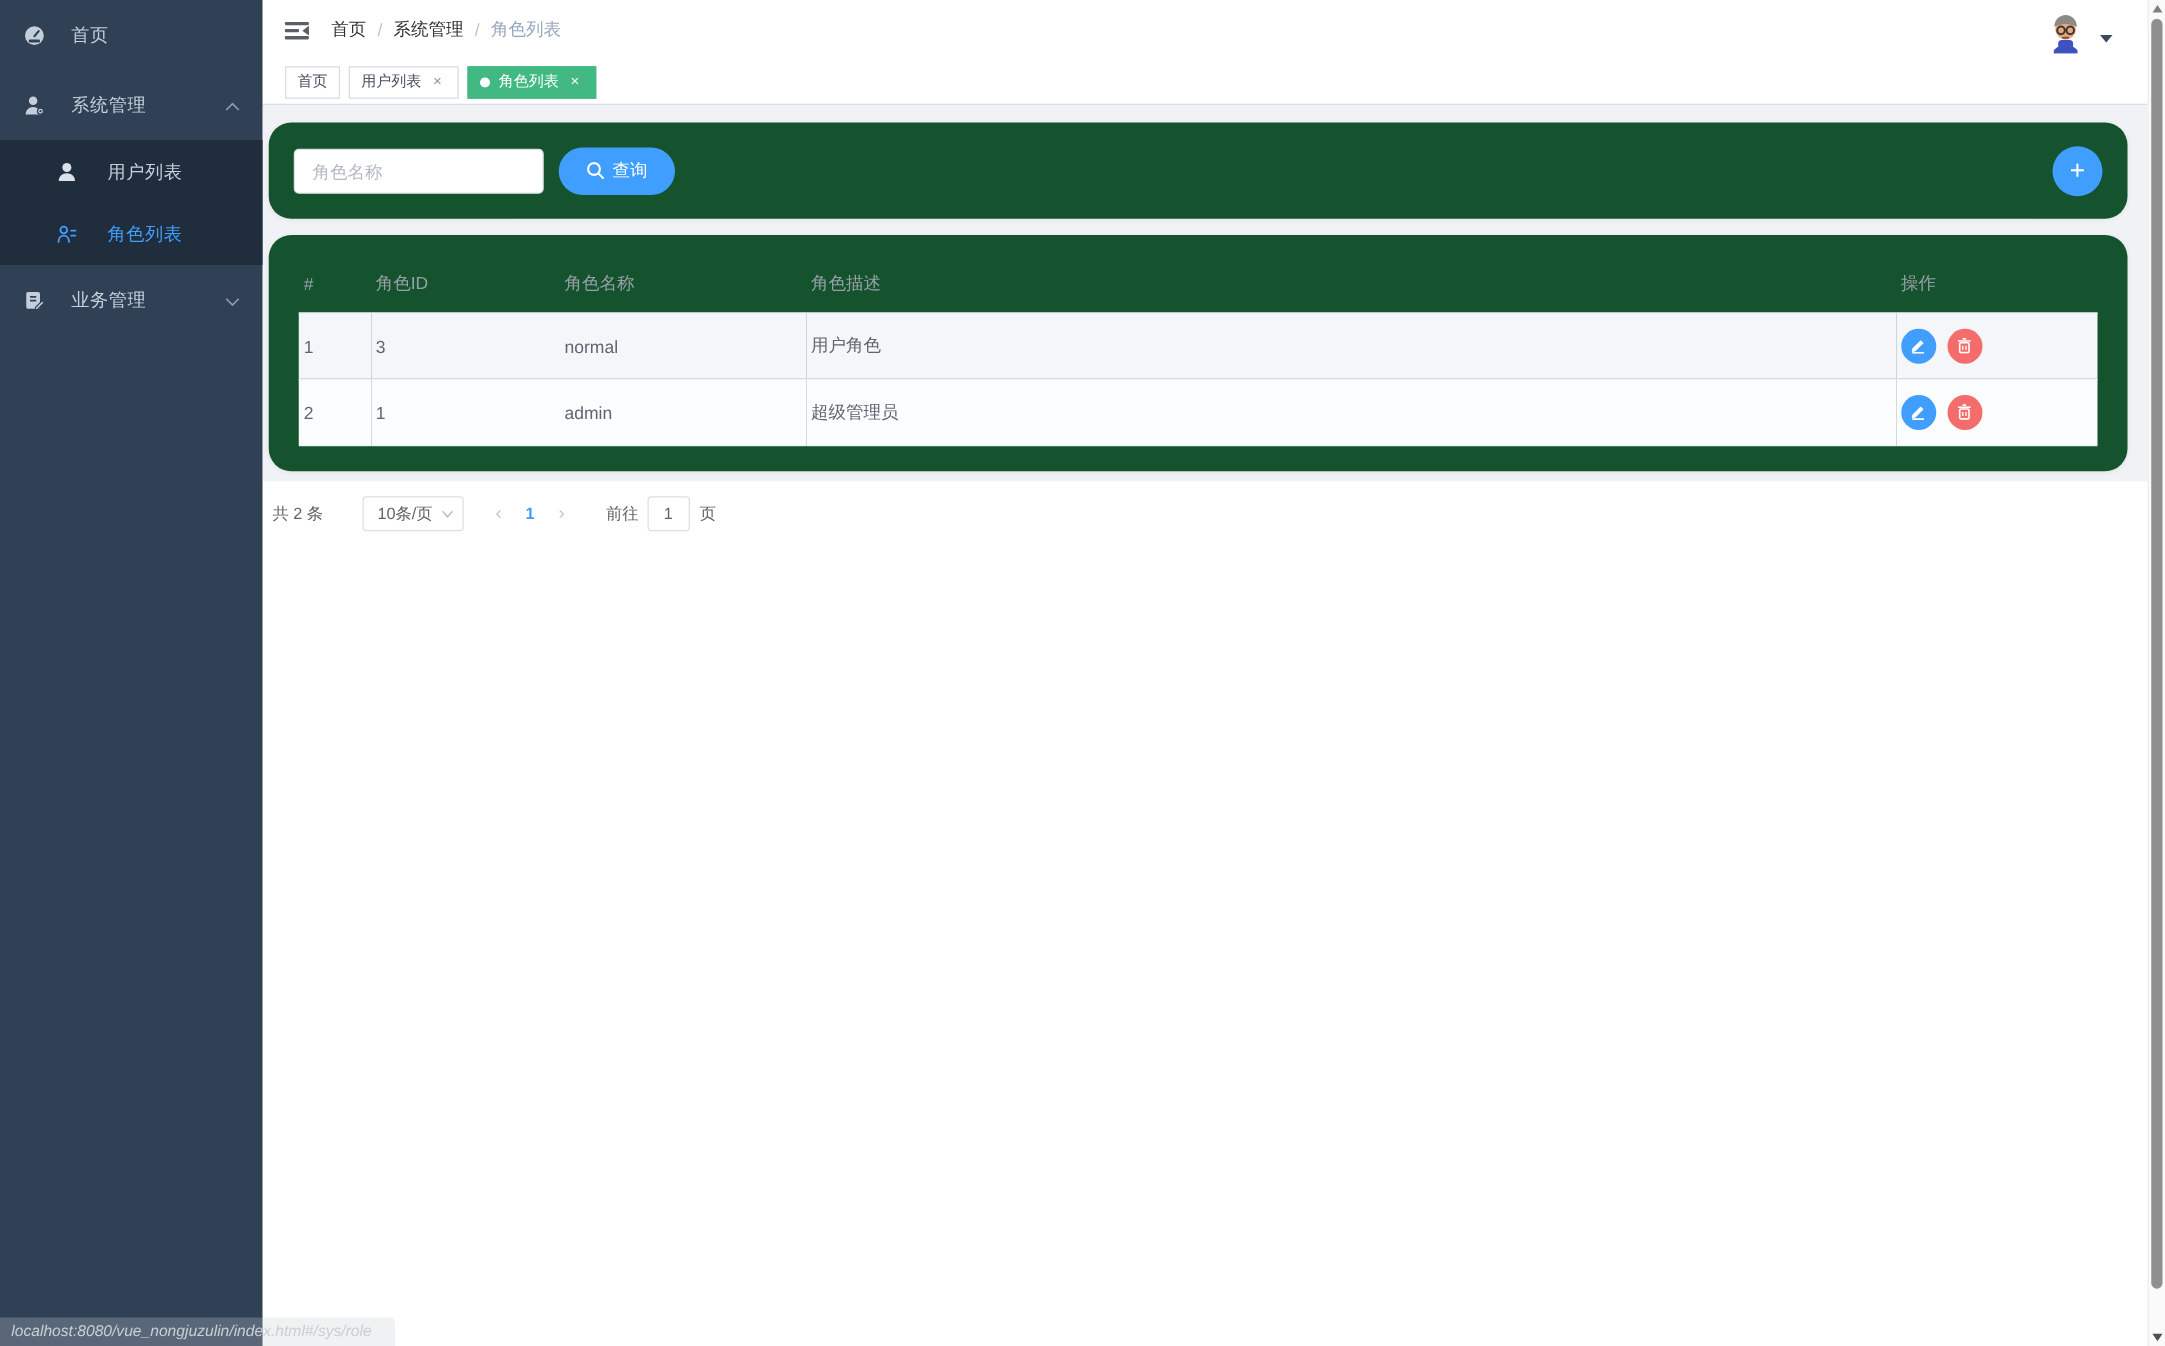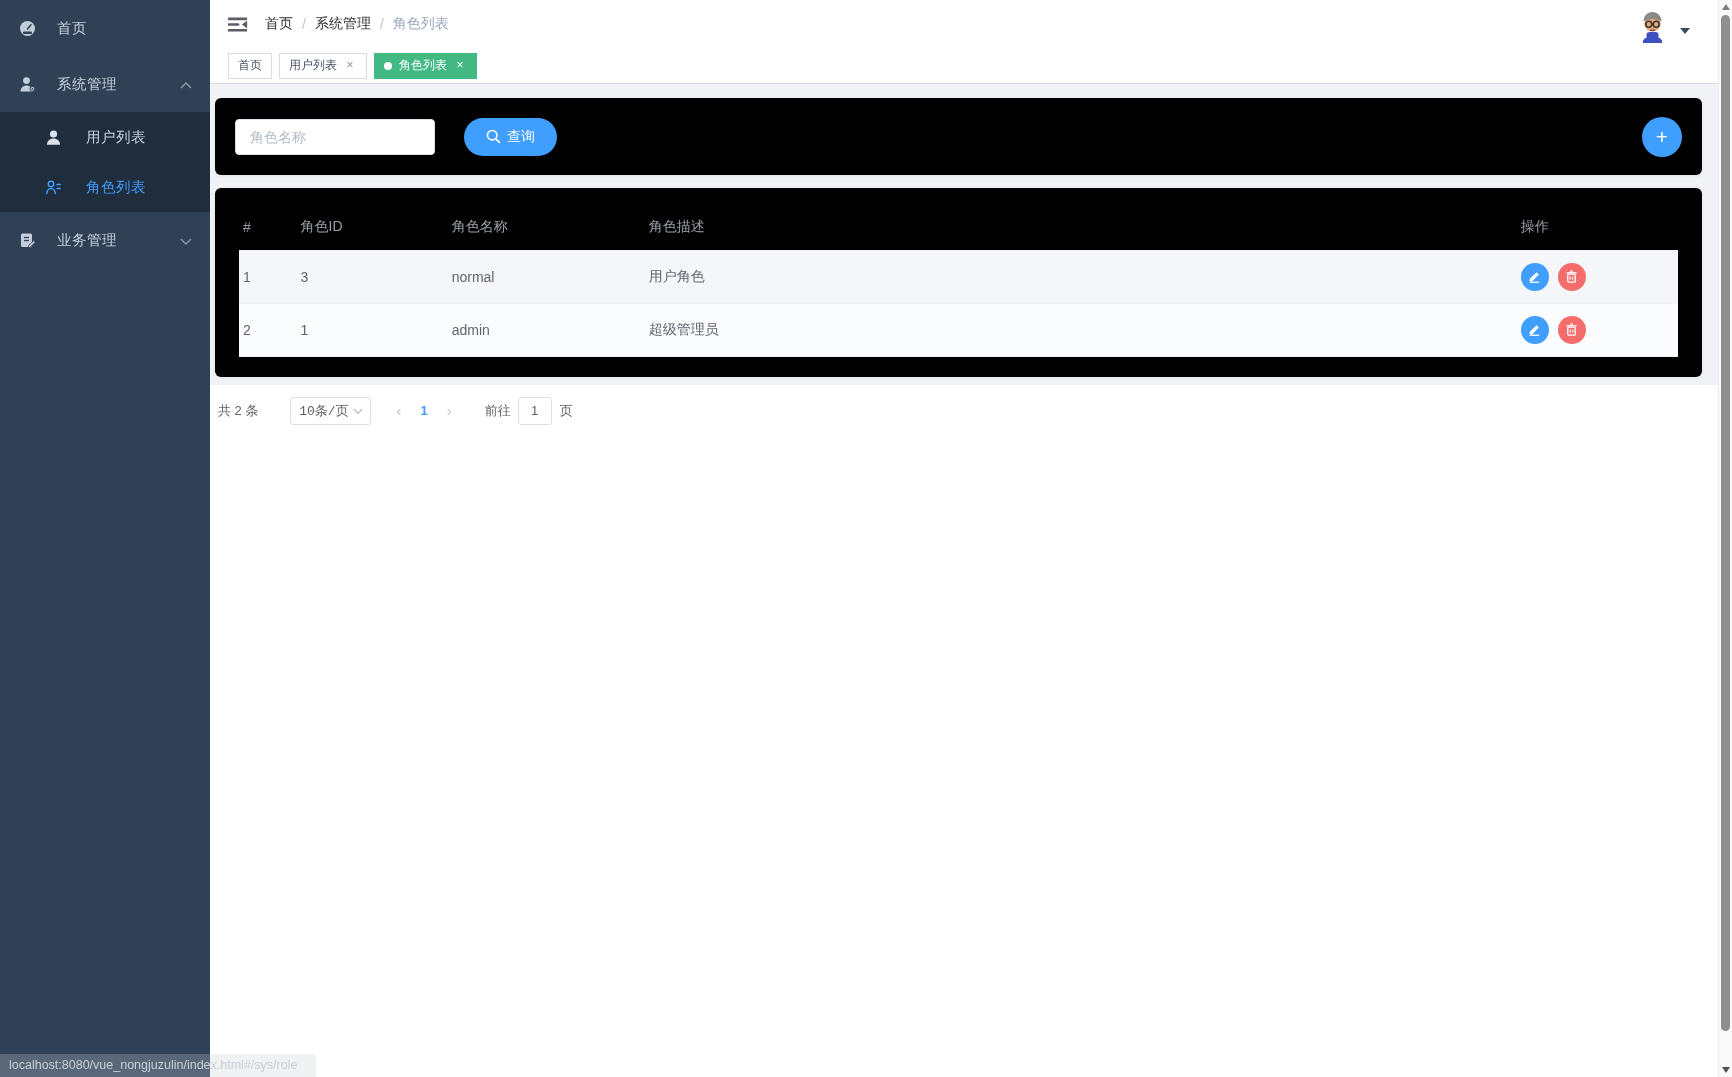--- a/index.html
+++ b/index.html
@@ -35,21 +35,21 @@
   .tabbar { height:36px; background:#fff; border-bottom:1px solid #d8dce5; display:flex; align-items:center; padding-left:18px; }
   .tab { display:inline-flex; align-items:center; height:26px; padding:0 9px; border:1px solid #d8dce5;
     background:#fff; color:#495060; font-size:12px; margin-right:7px; cursor:pointer; }
   .tab .tab-close { margin-left:6px; font-size:12px; color:#90939a; width:14px; height:14px; line-height:13px;
     text-align:center; border-radius:50%; }
   .tab.active { background:#42b983; border-color:#42b983; color:#fff; }
   .tab.active .tab-dot { width:8px; height:8px; border-radius:50%; background:#fff; margin-right:7px; }
   .tab.active .tab-close { color:#fff; }
   
   .workspace { background:#f0f2f5; padding:14px 16px 8px 5px; }
-  .card { background:#000000; border-radius:6px; box-shadow:0 1px 4px rgba(0,21,41,.06);gap:17px; }
+  .card { background:#14532d; border-radius:18px; box-shadow:0 1px 4px rgba(0,21,41,.06); }
   .search-card { height:77px; display:flex; align-items:center; padding:0 20px; position:relative; }
   .search-input { width:200px; height:36px; border:1px solid #dcdfe6; border-radius:4px; padding:0 14px;
     font-size:14px; color:#606266; outline:none; font-family:inherit; }
   .search-input::placeholder { color:#b4bac4; }
   .query-btn { margin-left:12px; height:38px; padding:0 22px; border:none; border-radius:19px; background:#409eff;
     color:#fff; font-size:14px; display:inline-flex; align-items:center; cursor:pointer; font-family:inherit; }
   .query-btn svg { margin-right:6px; }
   .add-btn { position:absolute; right:20px; top:50%; transform:translateY(-50%); width:40px; height:40px;
     border-radius:50%; background:#409eff; border:none; color:#fff; font-size:21px; line-height:38px; cursor:pointer; }
   
@@ -61,33 +61,33 @@
   .role-table tr.row-even td { background:#fbfcfd; border-bottom:1px solid #eef1f5; }
   .action-cell { display:flex; align-items:center; gap:9px; height:52px; }
   .circle-btn { width:28px; height:28px; border-radius:50%; border:none; display:inline-flex; align-items:center;
     justify-content:center; cursor:pointer; }
   .edit-btn { background:#409eff; }
   .del-btn  { background:#f56c6c; }
   
   .pagination { display:flex; align-items:center; margin:12px 0 0 8px; font-size:13px; color:#606266; }
   .pg-total { margin-right:32px; }
   .pg-size { width:81px; height:28px; border:1px solid #dcdfe6; border-radius:3px; background:#fff;
-    display:inline-flex; align-items:center; justify-content:center; cursor:pointer; position:relative; margin-right:16px;font-family:Liberation Mono, monospace; }
+    display:inline-flex; align-items:center; justify-content:center; cursor:pointer; position:relative; margin-right:16px; }
   .pg-size .pg-size-label { margin-right:14px; }
   .pg-size svg { position:absolute; right:7px; top:10px; }
   .pg-arrow { color:#c0c4cc; font-size:15px; padding:0 9px; cursor:pointer; background:none; border:none; font-family:inherit; }
   .pg-page { color:#409eff; font-weight:600; padding:0 10px; cursor:pointer; }
   .pg-goto-label { margin-left:24px; margin-right:7px; }
   .pg-goto-input { width:34px; height:28px; border:1px solid #dcdfe6; border-radius:3px; text-align:center;
     font-size:13px; color:#606266; outline:none; font-family:inherit; }
   .pg-unit { margin-left:8px; }
   
   .status-bubble { position:absolute; left:0; bottom:0; height:23px; width:316px; z-index:5;
     background:rgba(198,204,210,.28); border-top-right-radius:4px; color:#c9cfd6; font-size:12.5px;
-    line-height:22px; padding-left:9px; white-space:nowrap; overflow:hidden; }
+    line-height:22px; padding-left:9px; white-space:nowrap; overflow:hidden;font-style:italic; }
   
   .scrollbar { position:absolute; right:0; top:0; bottom:0; width:14px; background:#fafafa; border-left:1px solid #ededed; z-index:3; }
   .sb-up { position:absolute; top:4px; left:3px; width:0; height:0; border-left:4px solid transparent;
     border-right:4px solid transparent; border-bottom:6px solid #7f7f7f; cursor:pointer; }
   .sb-down { position:absolute; bottom:4px; left:3px; width:0; height:0; border-left:4px solid transparent;
     border-right:4px solid transparent; border-top:6px solid #505050; cursor:pointer; }
   .sb-thumb { position:absolute; top:15px; left:2px; width:9px; height:1016px; background:#8f8f8f; border-radius:5px; cursor:pointer; }
 </style>
 </head>
 <body>

